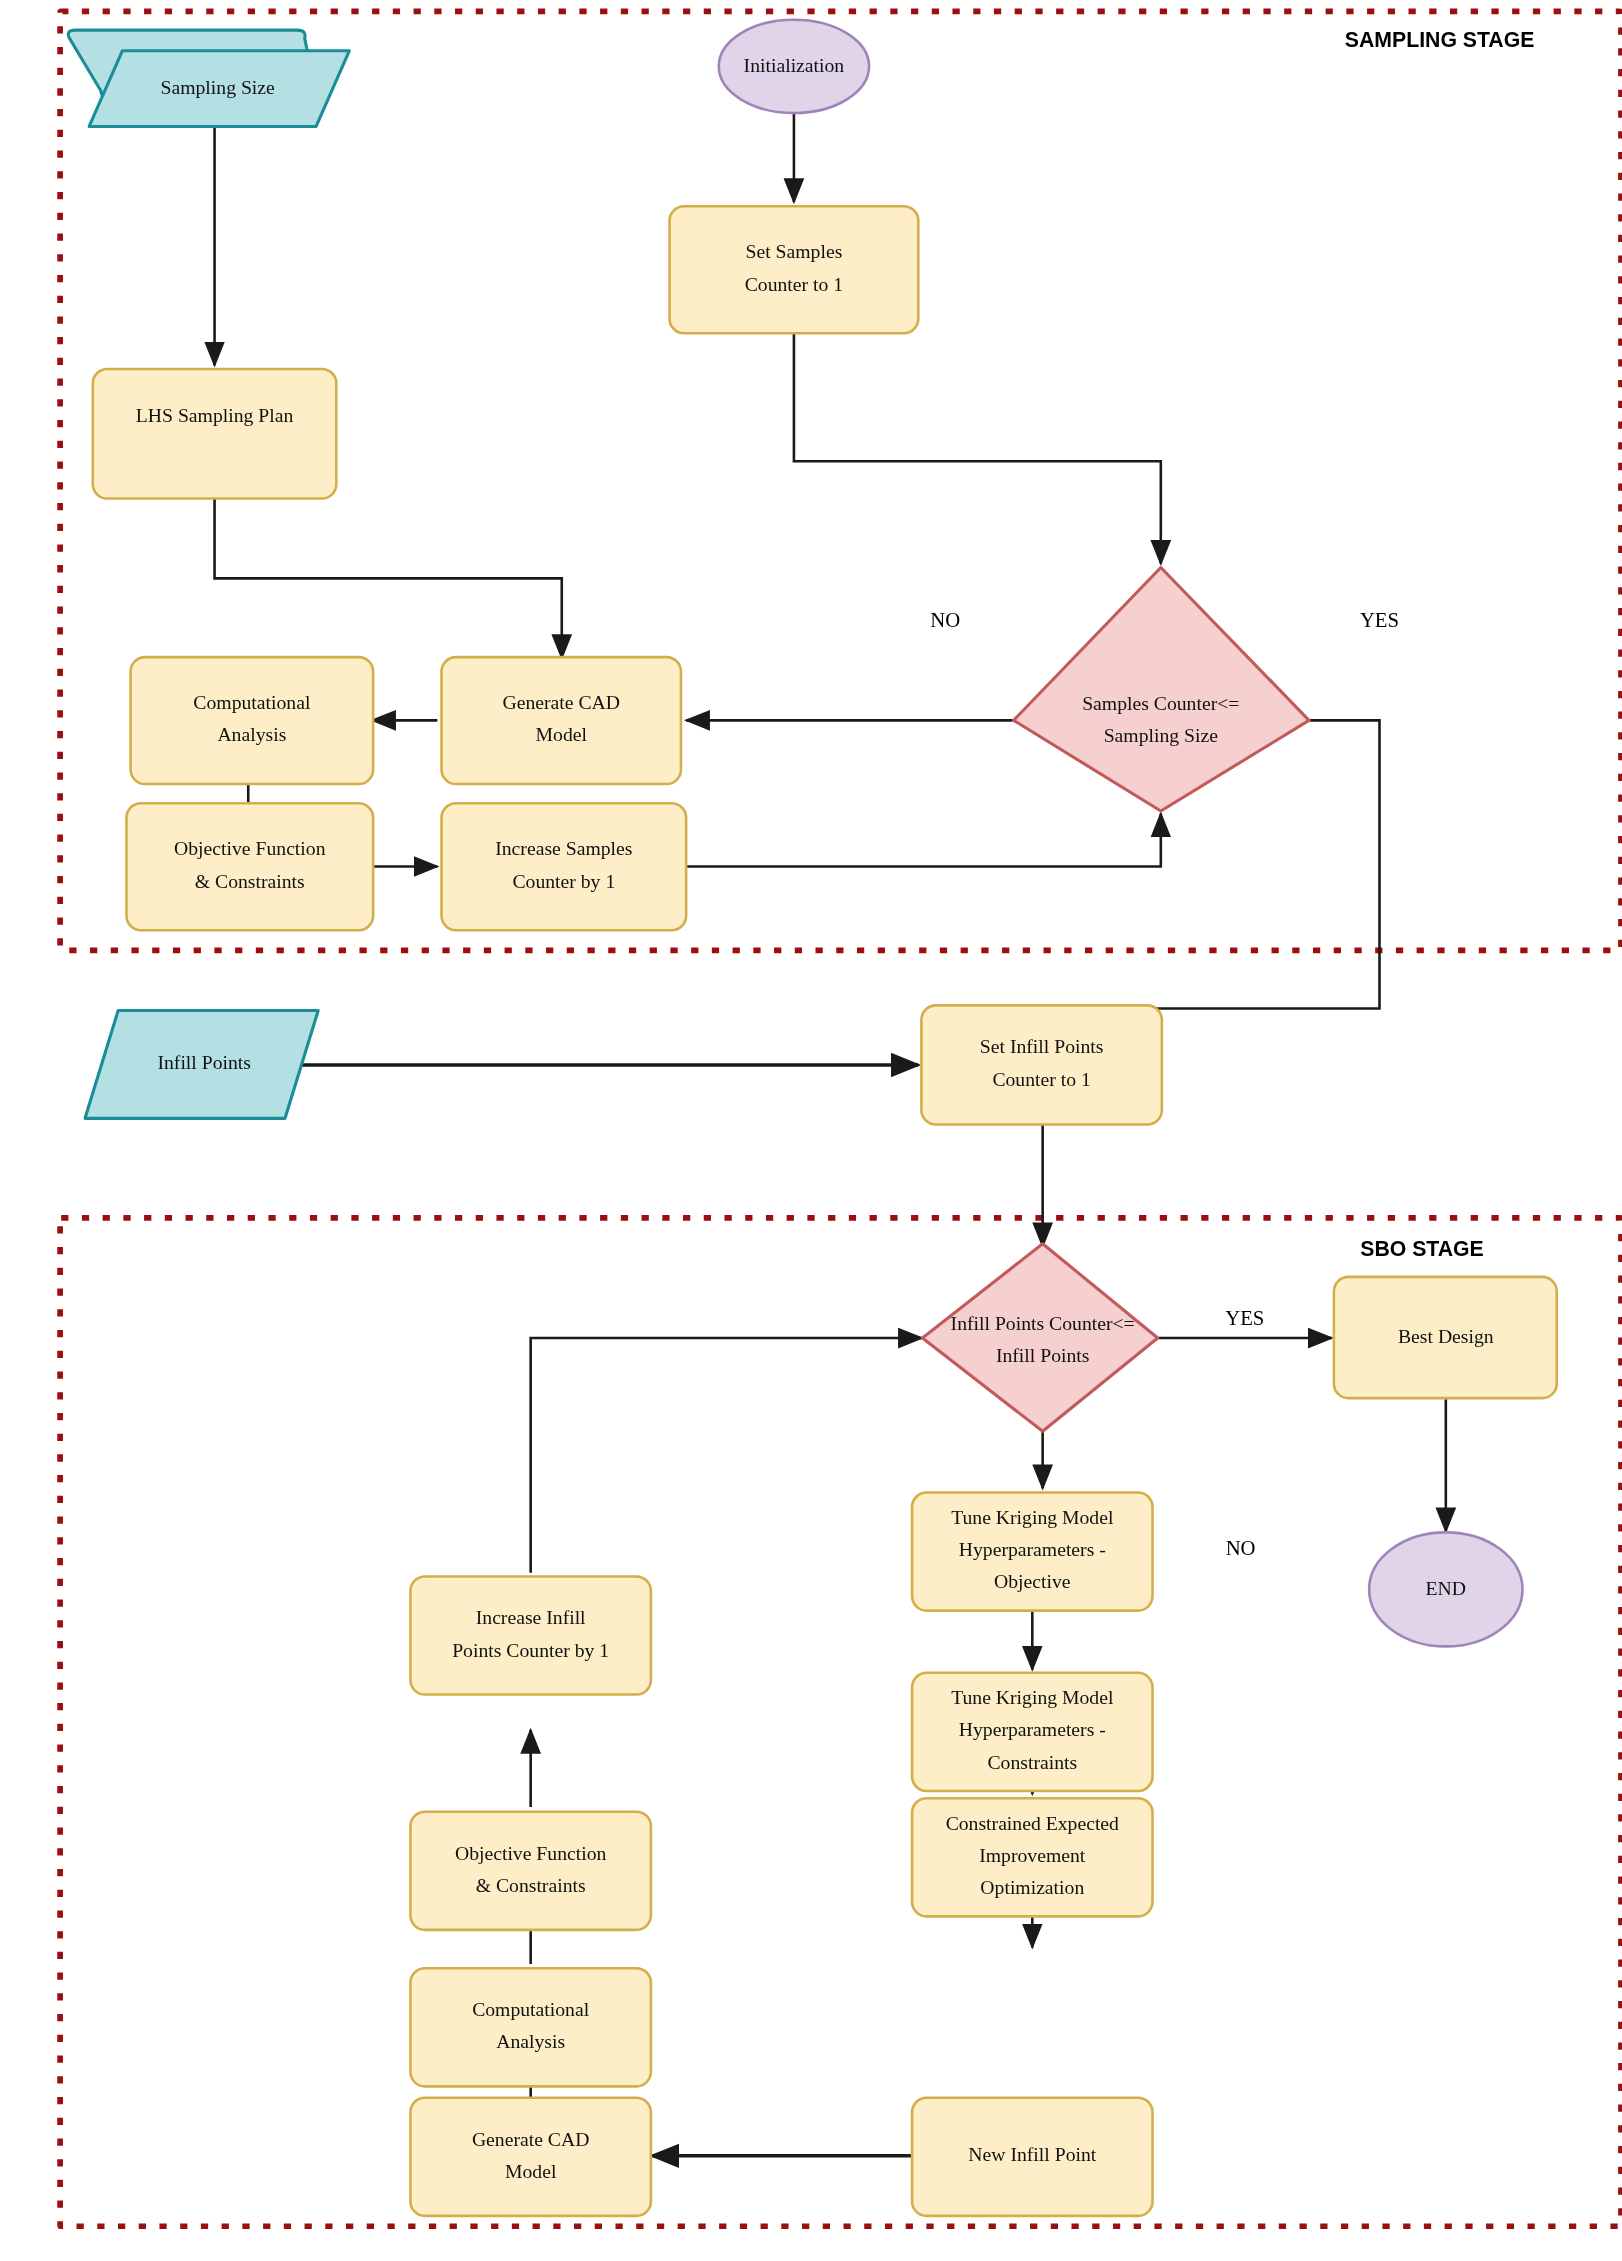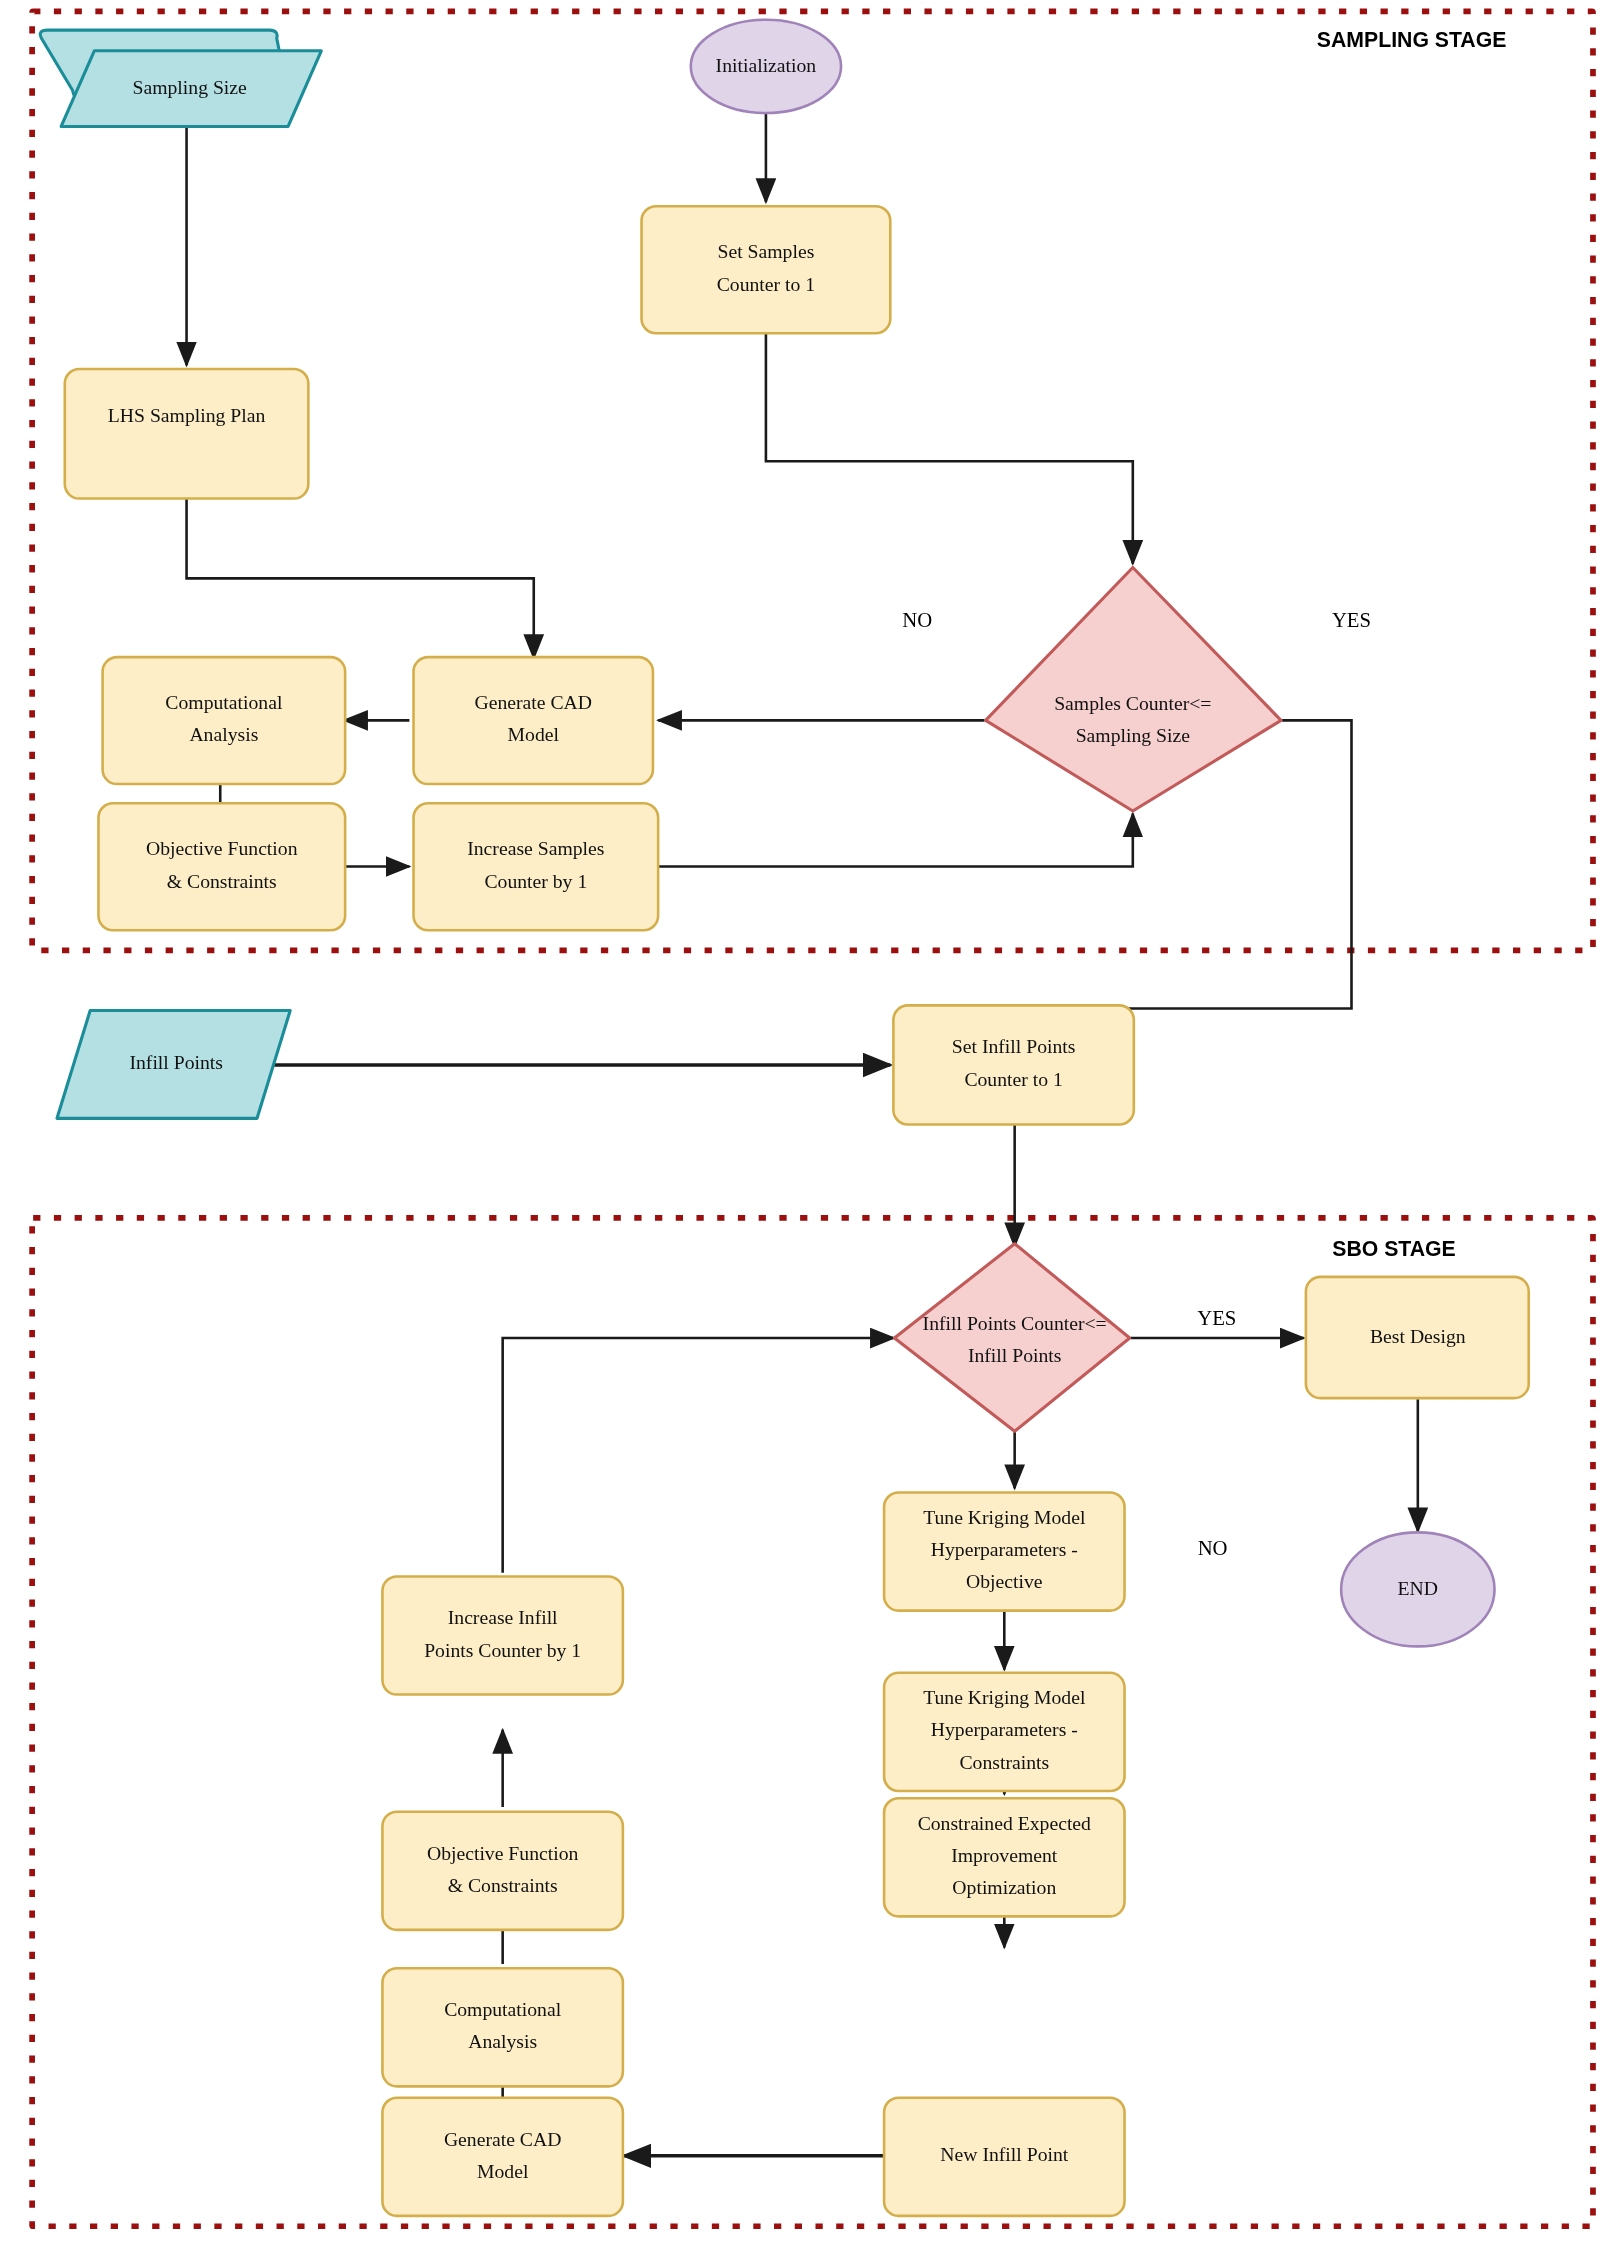--- a/index.html
+++ b/index.html
@@ -10,20 +10,21 @@
   body {
     width: 1622px;
     height: 2261px;
     font-family: "Liberation Serif", "DejaVu Serif", serif;
     overflow: hidden;
   }
   #flow-root {
     position: relative;
     width: 1304px;
     height: 2261px;
+    padding-left: 28px;
   }
   svg#flow-svg {
     display: block;
     width: 1622px;
     height: 2261px;
   }
   .node-label {
     font-family: "Liberation Serif", "DejaVu Serif", serif;
     font-size: 38px;
     fill: #111111;

